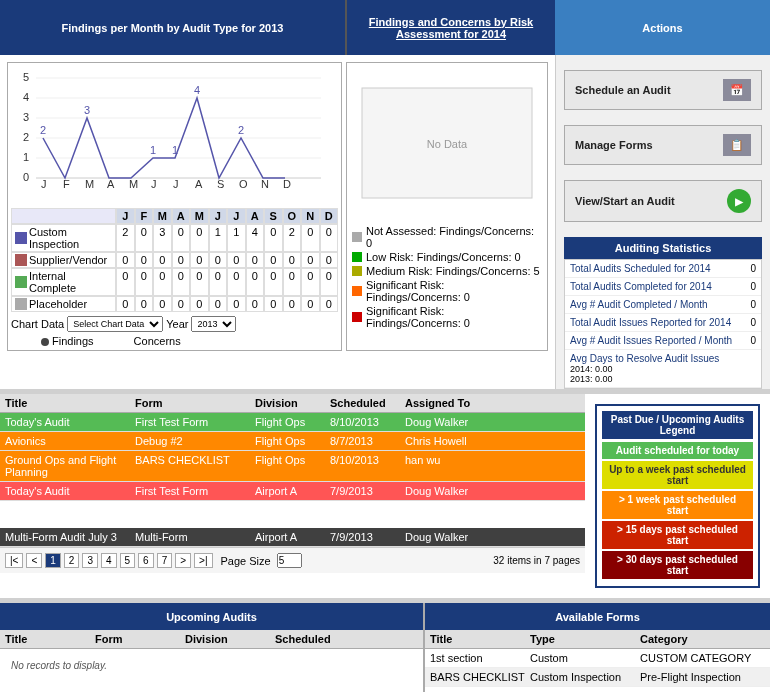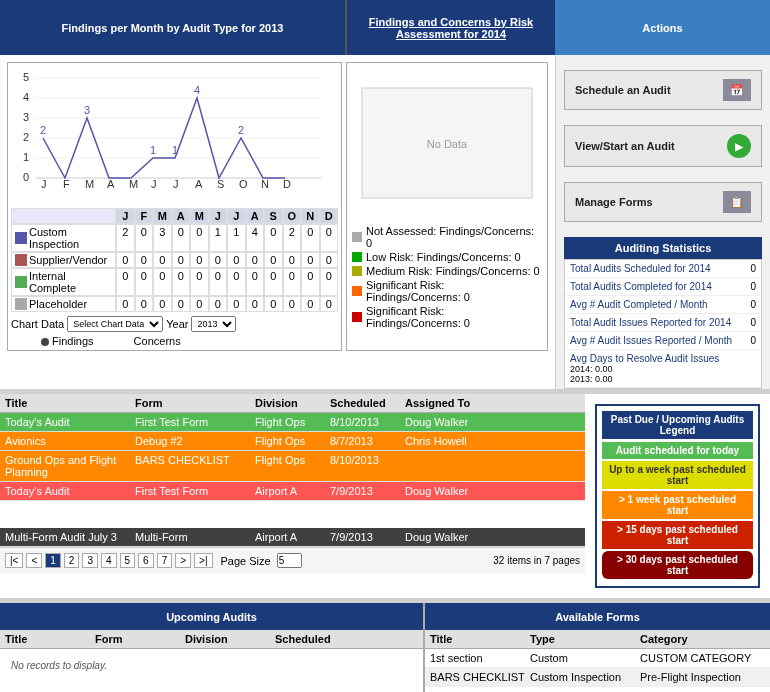--- a/index.html
+++ b/index.html
@@ -97,21 +97,21 @@
     .avail-row { display: flex; padding: 3px 5px; border-bottom: 1px solid #eee; }
 
     
     .past-due-legend { border: 2px solid #1a3a7a; padding: 5px; margin: 5px; background: white; }
     .legend-header { background: #1a3a7a; color: white; text-align: center; padding: 3px; font-size: 10px; font-weight: bold; margin-bottom: 3px; }
     .legend-item { padding: 3px 5px; margin: 2px 0; font-size: 10px; text-align: center; font-weight: bold; }
     .lg-green { background: #55bb55; color: white; }
     .lg-yellow { background: #dddd00; color: #333; }
     .lg-orange { background: #ff8800; color: white; }
     .lg-red { background: #cc2200; color: white; }
-    .lg-darkred { background: #880000; color: white; border-radius: 6px; }
+    .lg-darkred { background: #880000; color: white; }
     .main-audits-row { display: flex; }
     .audits-table-area { flex: 1; }
   </style>
 </head>
 <body>
 
 <div class="header-row">
   <div class="header-findings">
     <span>Findings per Month by Audit Type for 2013</span>
   </div>
@@ -271,47 +271,47 @@
           <div class="concern-row">
               <span class="cbox cbox-gray"></span>
               <span>Not Assessed: Findings/Concerns: 0</span>
             </div>
           <div class="concern-row">
               <span class="cbox cbox-green"></span>
               <span>Low Risk:  Findings/Concerns: 0</span>
             </div>
           <div class="concern-row">
               <span class="cbox cbox-yellow"></span>
-              <span>Medium Risk: Findings/Concerns: 0</span>
+              <span>Medium Risk: Findings/Concerns: 5</span>
             </div>
           <div class="concern-row">
               <span class="cbox cbox-orange"></span>
               <span>Significant Risk: Findings/Concerns: 0</span>
             </div>
           <div class="concern-row">
               <span class="cbox cbox-red"></span>
               <span>Significant Risk: Findings/Concerns: 0</span>
             </div>
         </div>
       </div>
     </div>
   </div>
 
   <div class="right-panel">
     <div class="action-btn">
       <span>Schedule an Audit</span>
       <span class="action-icon calendar">📅</span>
     </div>
     <div class="action-btn">
+      <span>Manage Forms</span>
+      <span class="action-icon forms">📋</span>
+    </div>
+    <div class="action-btn">
       <span>View/Start an Audit</span>
       <span class="action-icon play" style="background:#33aa33;color:white;font-size:10px;">▶</span>
-    </div>
-    <div class="action-btn">
-      <span>Manage Forms</span>
-      <span class="action-icon forms">📋</span>
     </div>
 
     <div class="stats-header">
       <span>Auditing Statistics</span>
     </div>
     <div class="stats-table">
       <div class="stats-row">
         <span class="stats-label">Total Audits Scheduled for 2014</span>
         <span class="stats-value">0</span>
       </div>
@@ -362,20 +362,21 @@
         <div class="col-form">Debug #2</div>
         <div class="col-div">Flight Ops</div>
         <div class="col-sched">8/7/2013</div>
         <div class="col-assign">Chris Howell</div>
       </div>
       <div class="audit-row orange">
         <div class="col-title">Ground Ops and Flight Planning</div>
         <div class="col-form">BARS CHECKLIST</div>
         <div class="col-div">Flight Ops</div>
         <div class="col-sched">8/10/2013</div>
+        <div class="col-assign">han wu</div>
       </div>
       <div class="audit-row red">
         <div class="col-title">Today's Audit</div>
         <div class="col-form">First Test Form</div>
         <div class="col-div">Airport A</div>
         <div class="col-sched">7/9/2013</div>
         <div class="col-assign">Doug Walker</div>
       </div>
       <div class="audit-row dark-red">
         <div class="col-title">Multi-Form Audit July 3</div>

